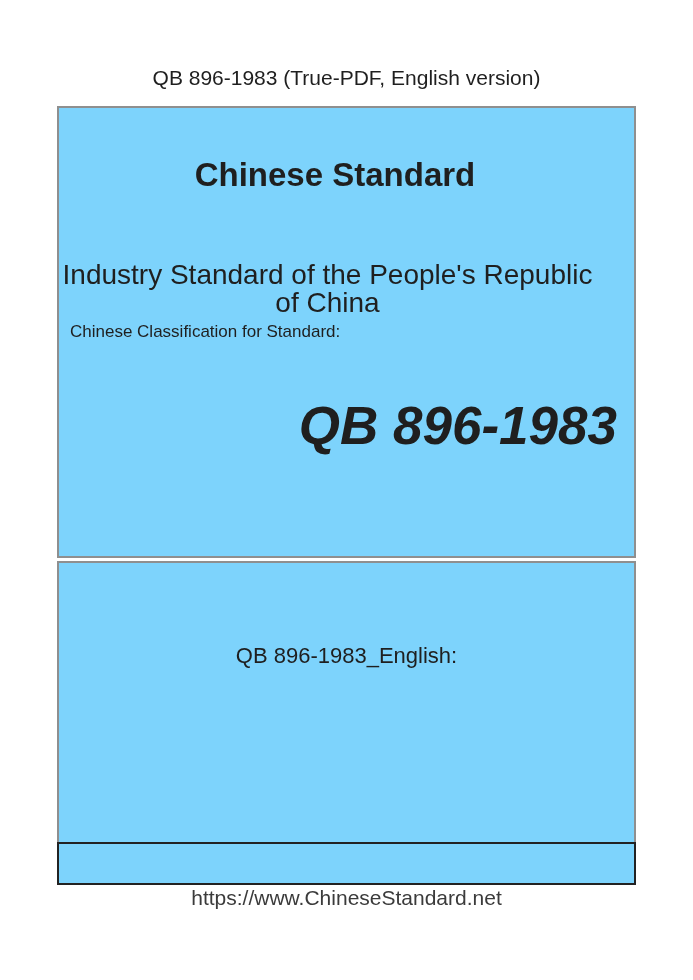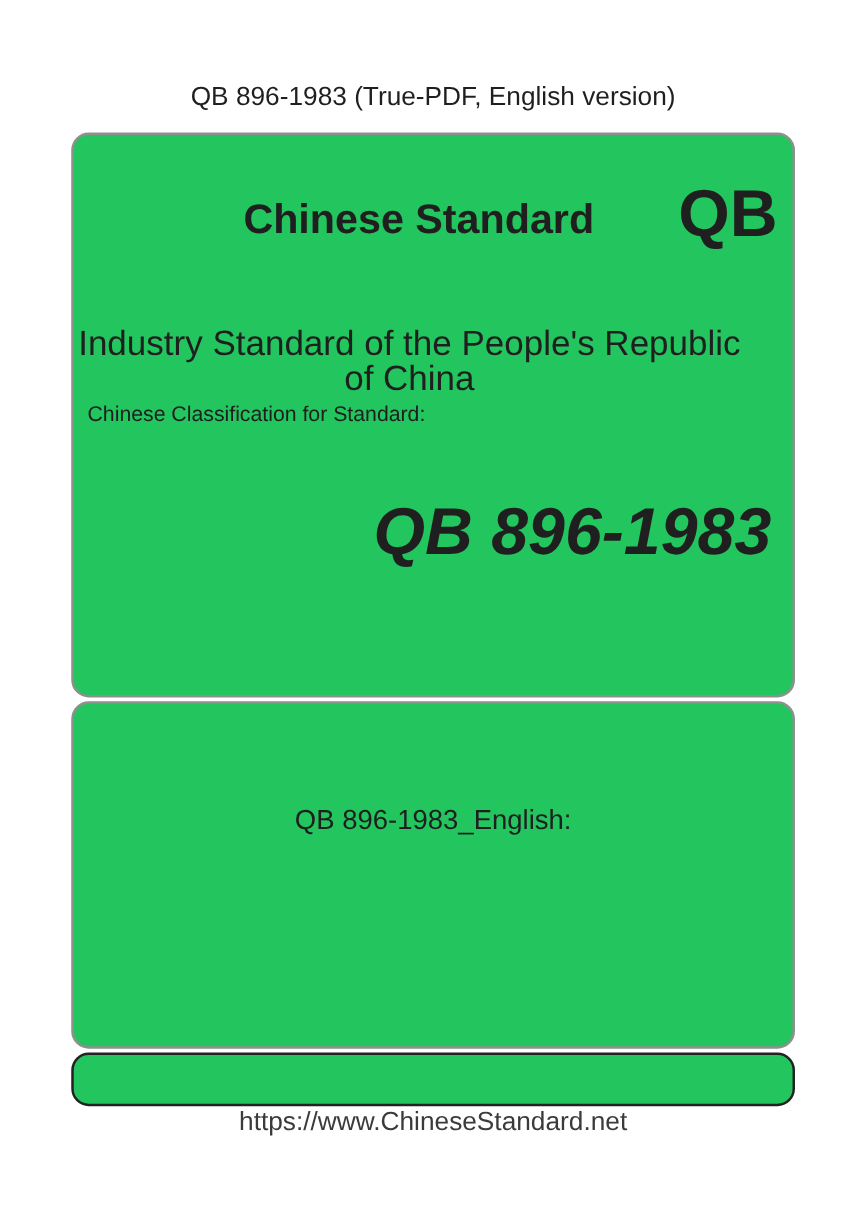--- a/index.html
+++ b/index.html
@@ -24,31 +24,30 @@
     text-align: center;
     font-size: 21px;
     line-height: 1;
     color: #1f1f1f;
   }
   .box {
     position: absolute;
     left: 57px;
     width: 579px;
     box-sizing: border-box;
-    background: #22c55e;
-    border-radius: 14px;
+    background: #7dd3fc;
   }
   .box-cover {
     top: 106px;
     height: 452px;
     border: 2px solid #8f8f8f;
   }
   .box-info {
     top: 561px;
-    height: 278px;
+    height: 322px;
     border: 2px solid #8f8f8f;
   }
   .box-empty {
     top: 842px;
     height: 43px;
     border: 2px solid #222222;
   }
   .cover-title {
     position: absolute;
     top: 50px;
@@ -123,21 +122,20 @@
 </style>
 </head>
 <body>
 
 <div class="page">
 
   <div class="doc-header">QB 896-1983 (True-PDF, English version)</div>
 
   <div class="box box-cover">
     <div class="cover-title">Chinese Standard</div>
-    <div class="cover-logo">QB</div>
     <div class="cover-subtitle">Industry Standard of the People's Republic of China</div>
     <div class="cover-classification">Chinese Classification for Standard:</div>
     <div class="cover-std-number">QB 896-1983</div>
   </div>
 
   <div class="box box-info">
     <div class="info-text">
       <div>QB 896-1983_English:</div>
     </div>
   </div>

